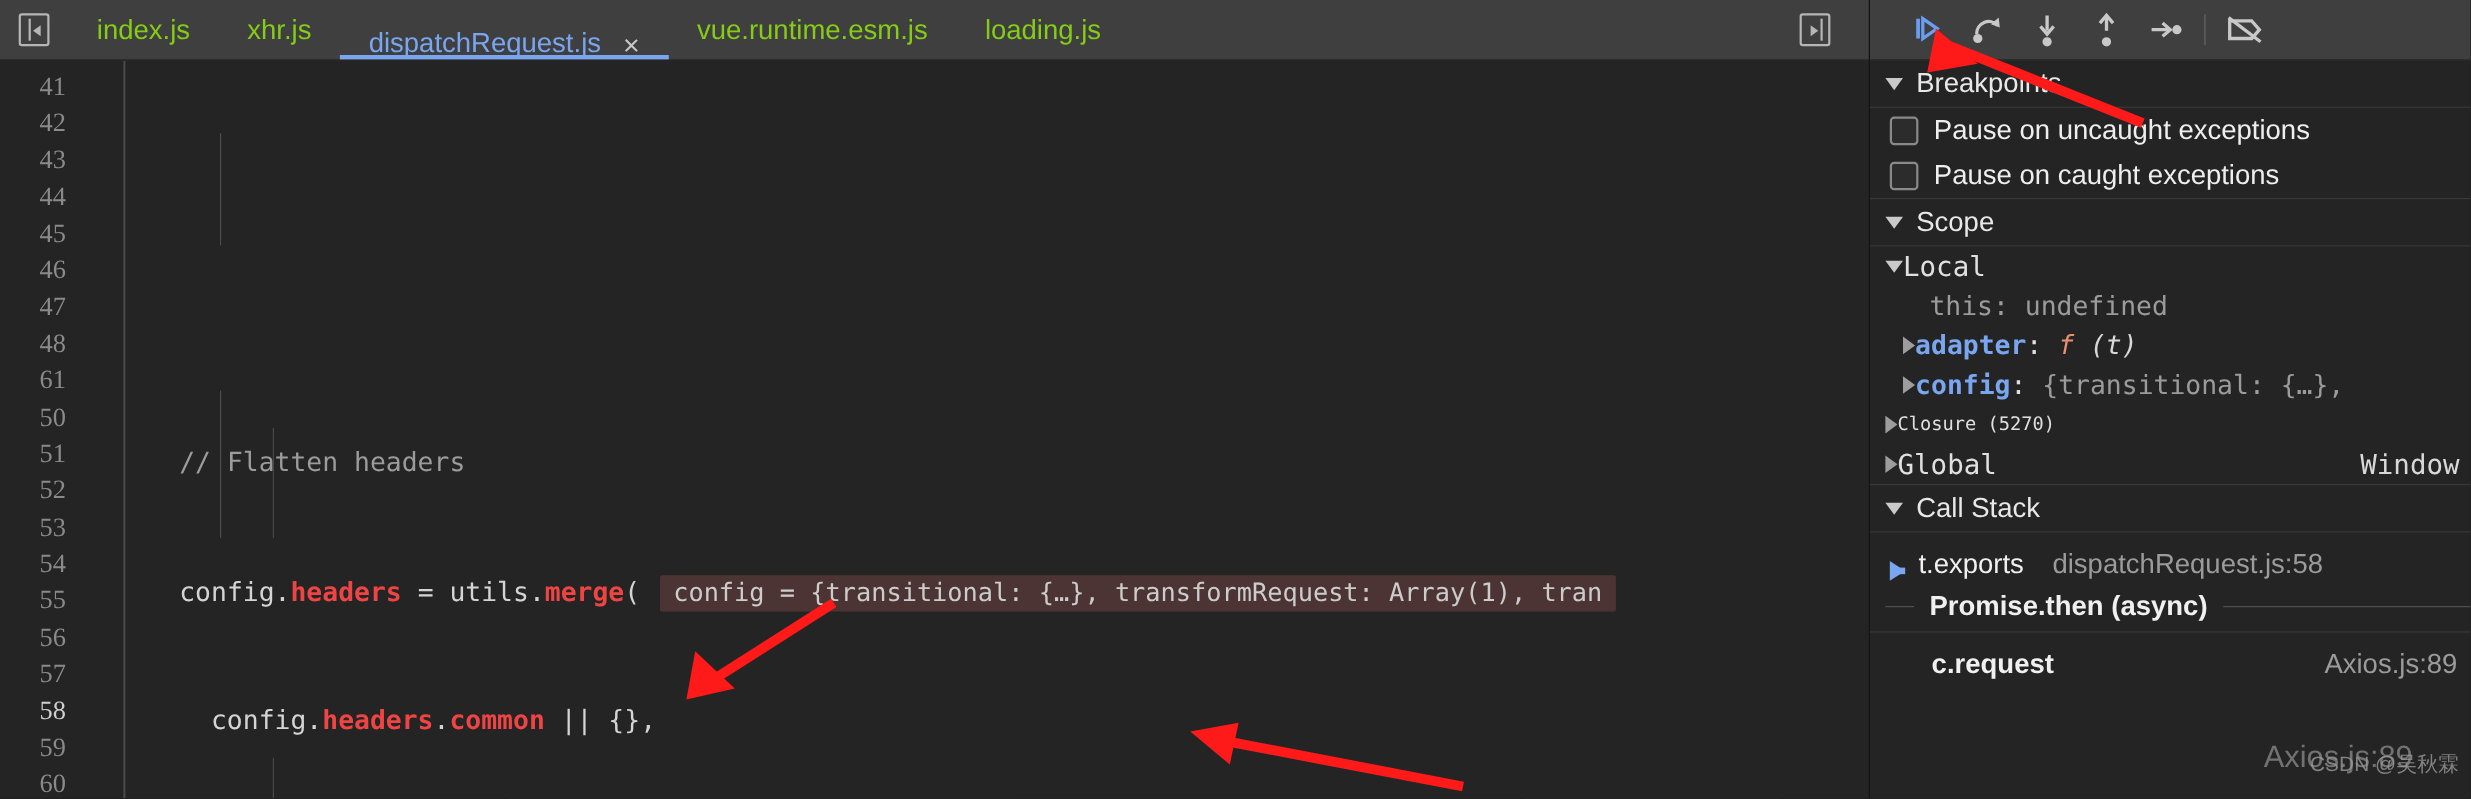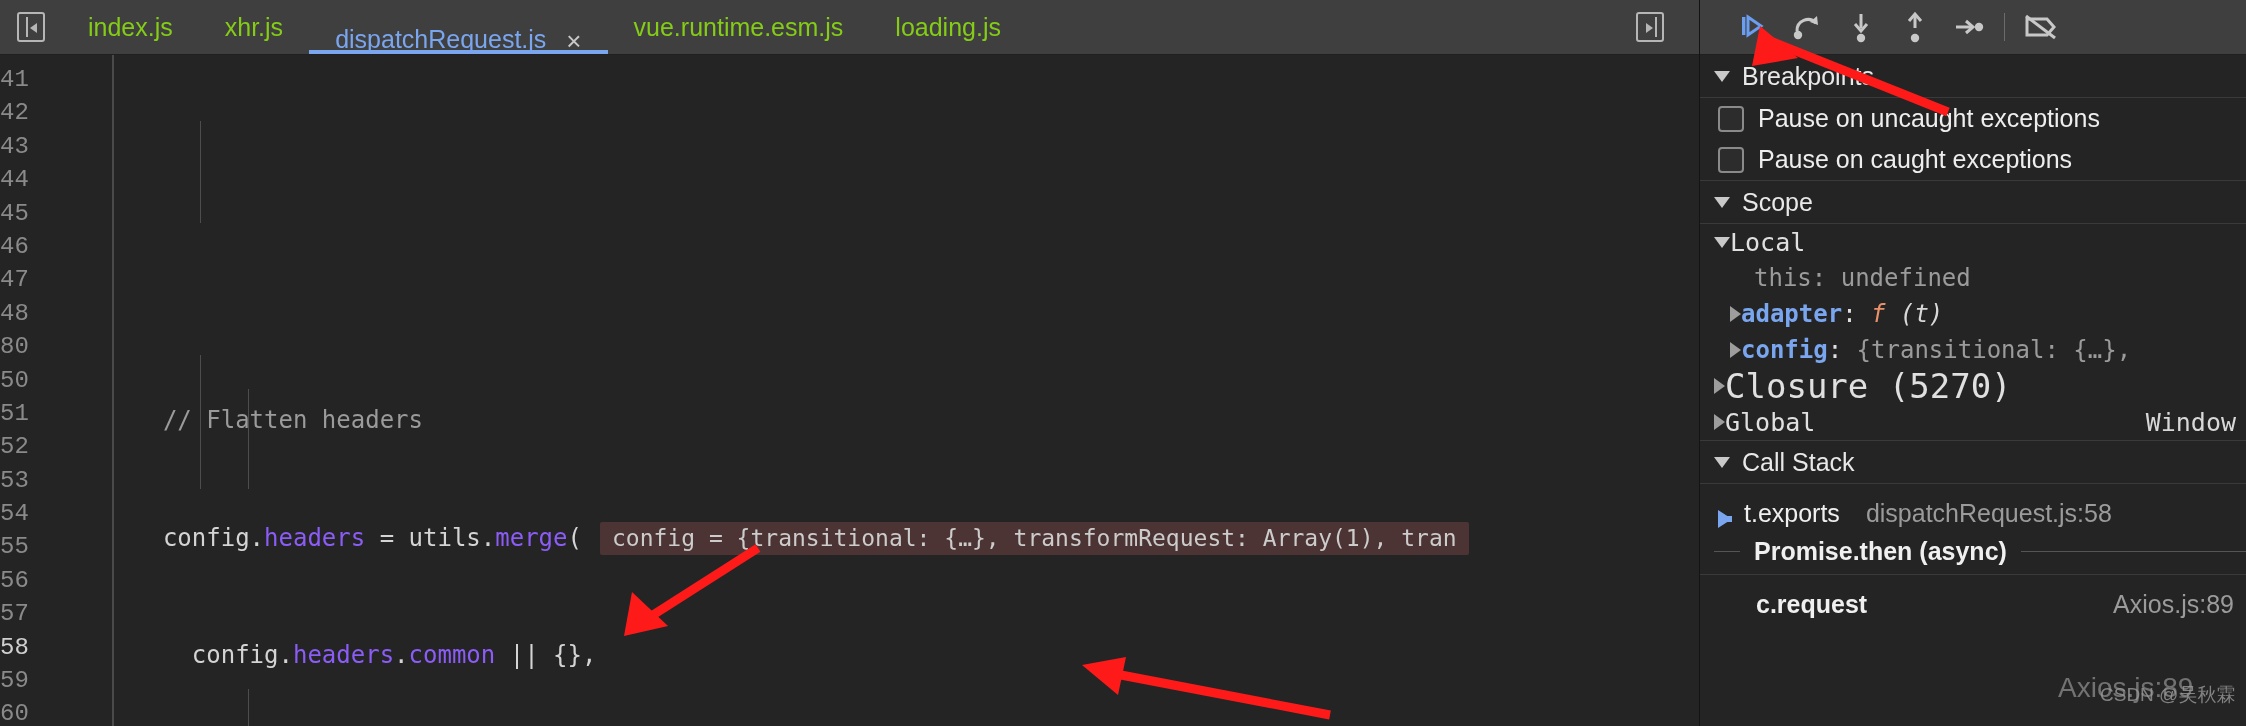--- a/index.html
+++ b/index.html
@@ -59,23 +59,23 @@
   .tabbar-right{
     margin-left:auto;display:flex;align-items:center;
     padding-right:18px;
   }
 
   .code-area{
     flex:1;display:flex;position:relative;overflow:hidden;
     background:#242424;
   }
   .gutter{
-    flex:0 0 112px;width:112px;text-align:left;
+    flex:0 0 112px;width:112px;text-align:center;
     padding-right:16px;box-sizing:border-box;
-    font-family:Liberation Mono, monospace;font-size:24px;
+    font-family:Liberation Serif, serif;font-size:24px;
     color:#8a8a8a;background:#242424;
     padding-top:8px;
   }
   .gutter .ln{height:33.4px;line-height:33.4px;}
   .gutter .ln.cur{color:#cfcfcf;}
 
   .code-body{
     flex:1;position:relative;padding-top:8px;
     font-family:"DejaVu Sans Mono",monospace;font-size:24px;
     white-space:pre;overflow:hidden;
@@ -85,21 +85,21 @@
   .fold-bar{
     position:absolute;left:0;top:0;bottom:0;width:2px;background:#4a4a4a;
   }
   .indent-guide{
     position:absolute;width:1px;background:#4d4d4d;
   }
 
   
   .t-com{color:#9b9b9b;}
   .t-plain{color:#d4d4d4;}
-  .t-prop{color:#8b5cf6;}
+  .t-prop{color:#ef4444;font-weight:bold;}
 
   .hint{
     display:inline-block;background:#4d3434;color:#cccccc;
     padding:0 12px;margin-left:18px;border-radius:2px;
     font-family:"DejaVu Sans Mono",monospace;font-size:23px;
   }
 
   
   .side{
     width:546px;flex:0 0 546px;height:726px;background:#242424;
@@ -229,21 +229,21 @@
     <div class="code-area">
       <div class="gutter">
         <div class="ln">41</div>
         <div class="ln">42</div>
         <div class="ln">43</div>
         <div class="ln">44</div>
         <div class="ln">45</div>
         <div class="ln">46</div>
         <div class="ln">47</div>
         <div class="ln">48</div>
-        <div class="ln">80</div>
+        <div class="ln">61</div>
         <div class="ln">50</div>
         <div class="ln">51</div>
         <div class="ln">52</div>
         <div class="ln">53</div>
         <div class="ln">54</div>
         <div class="ln">55</div>
         <div class="ln">56</div>
         <div class="ln">57</div>
         <div class="ln cur">58</div>
         <div class="ln">59</div>
@@ -382,21 +382,21 @@
           <span class="plain">:&nbsp;</span>
           <span class="fnital" style="font-style:italic;">f</span>
           <span class="ital">&nbsp;(t)</span>
       </div>
       <div class="srow" style="padding-left:30px;">
         <span class="tri closed"></span>
         <span class="nm">config</span>
           <span class="plain">:&nbsp;</span>
           <span class="dimtxt">{transitional: {…},</span>
       </div>
-      <div class="srow" style="font-size:34px;">
+      <div class="srow" style="font-size:17px;">
         <span class="tri closed"></span>
         <span class="plain">Closure (5270)</span>
       </div>
       <div class="srow" style="font-size:25px;">
         <span class="tri closed"></span>
         <span class="plain">Global</span>
         <span class="right">Window</span>
       </div>
     </div>
 

